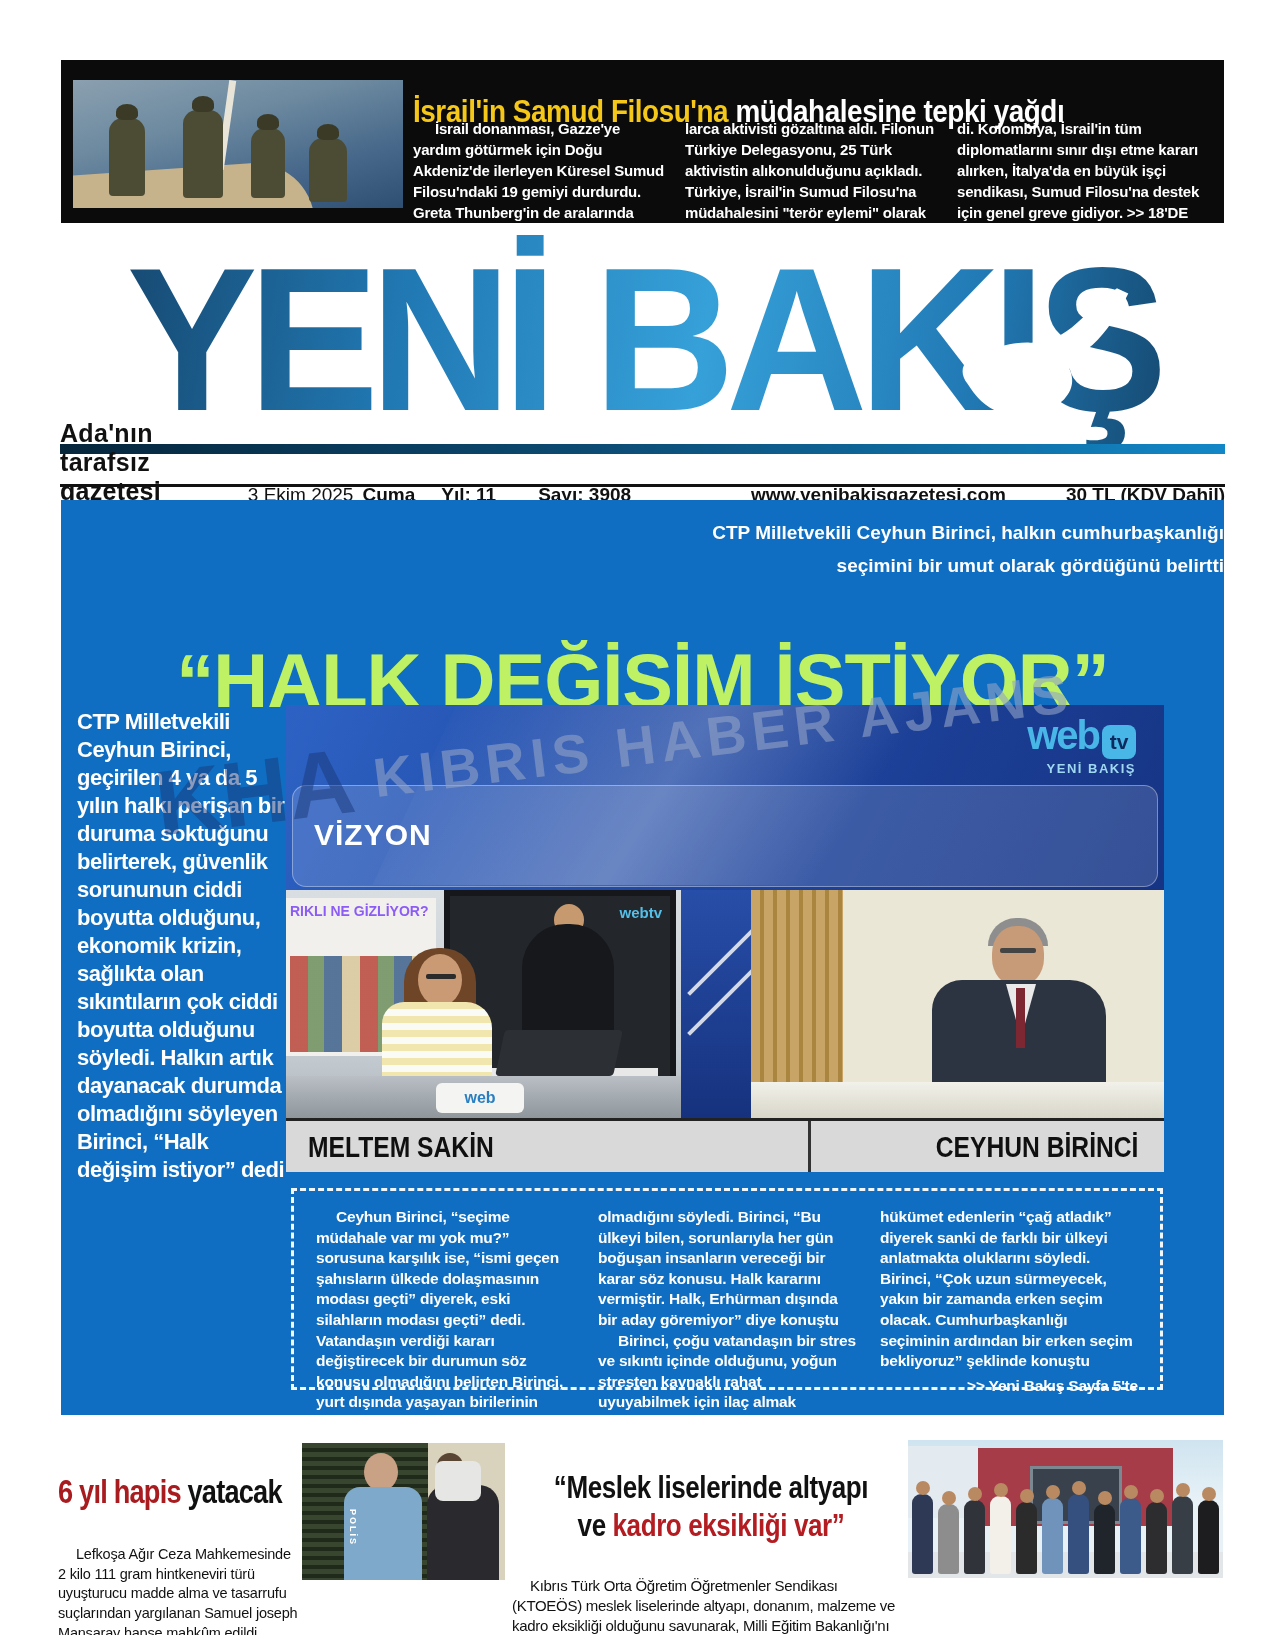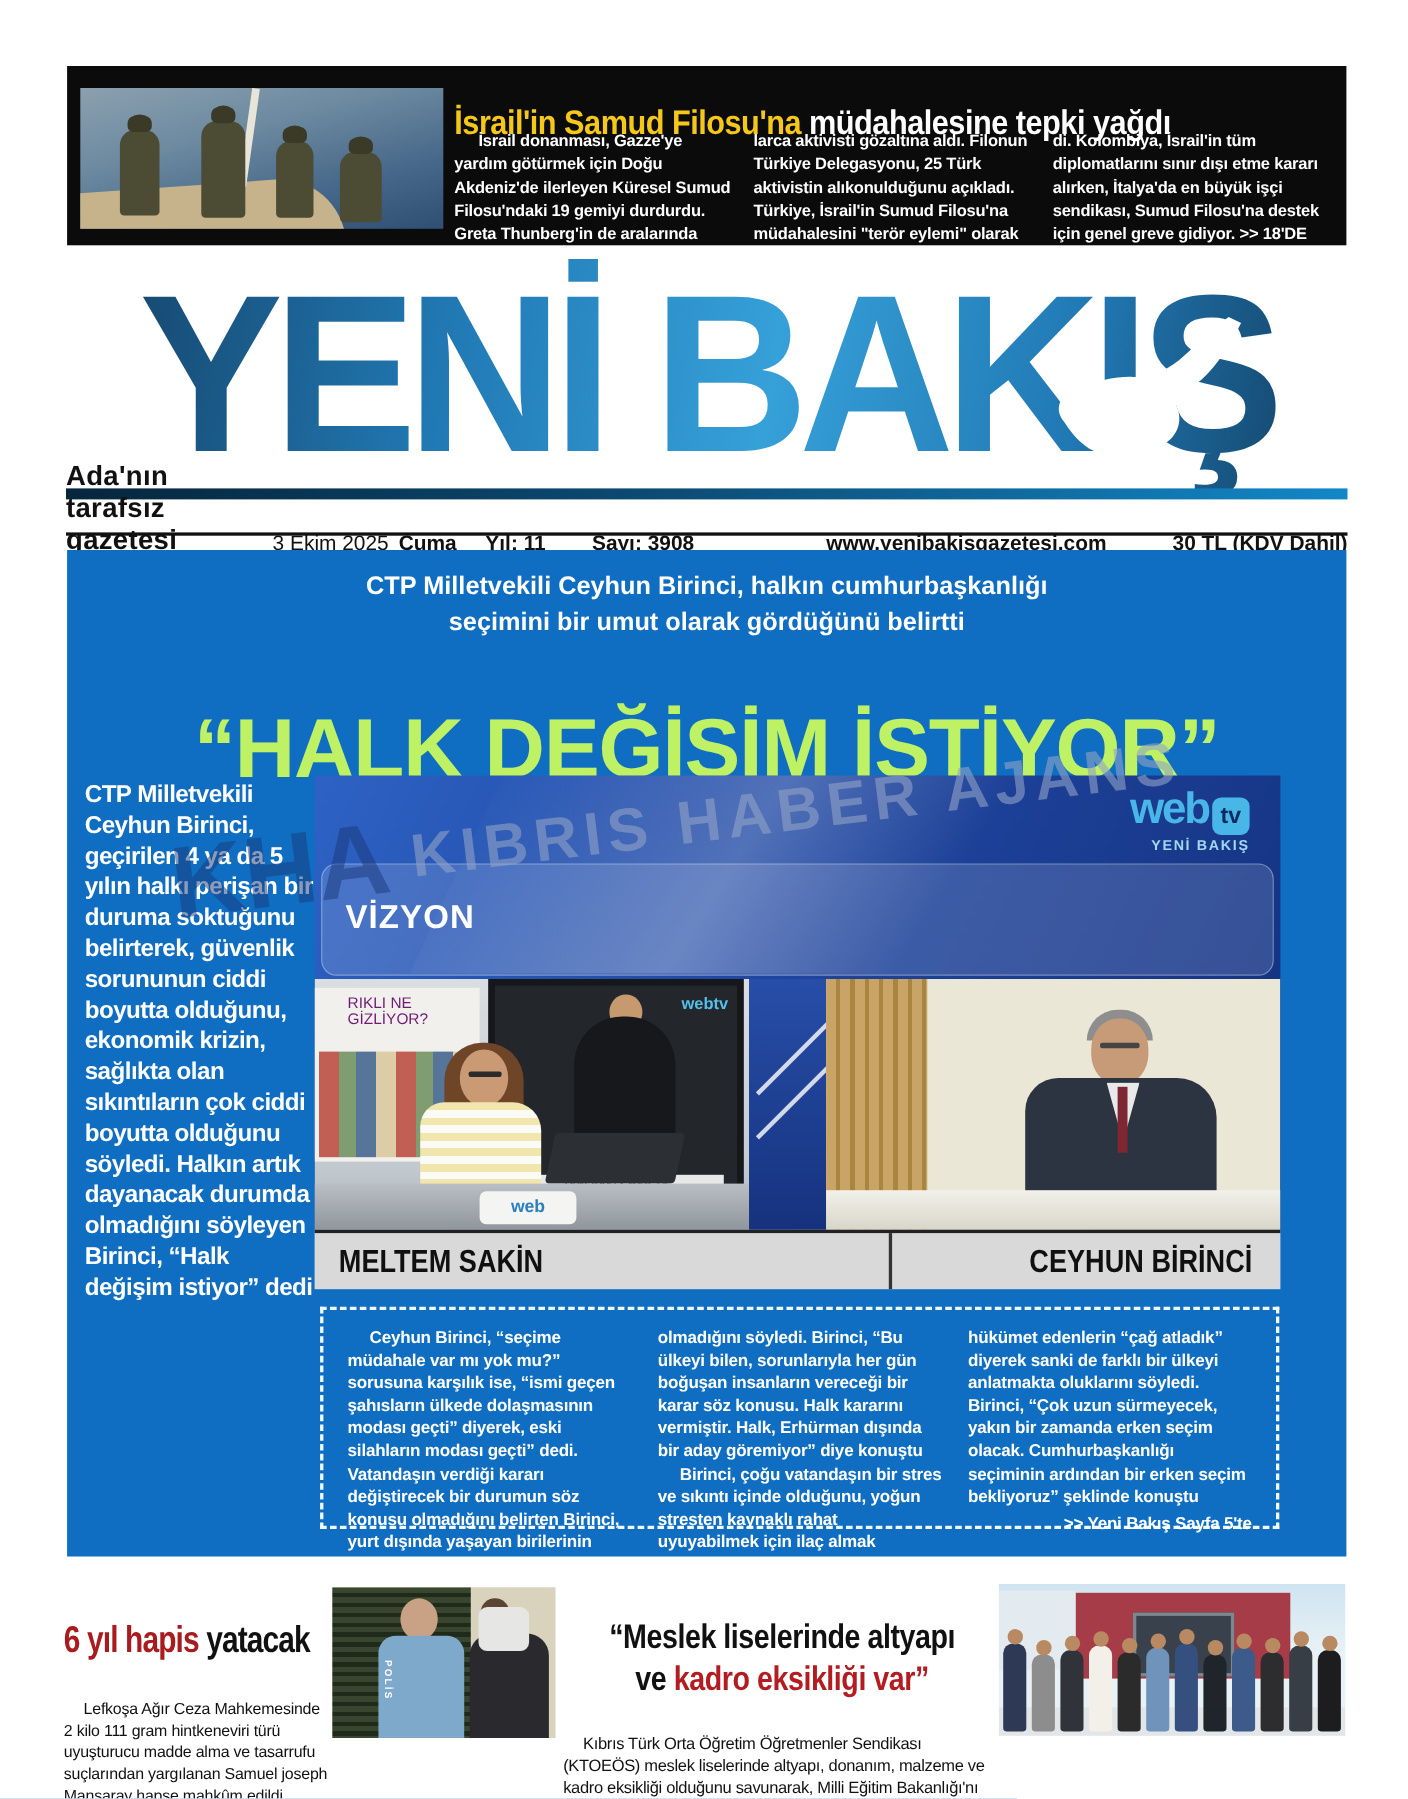--- a/index.html
+++ b/index.html
@@ -35,22 +35,22 @@
   .navy-bar{position:absolute;left:60px;top:444px;width:1165px;height:10px;
     background:linear-gradient(90deg,#06263c,#0c4a72 45%,#1287c7);}
   .dateline{position:absolute;left:60px;top:478px;width:1165px;height:28px;display:flex;align-items:flex-end;}
   .tagline{font-size:25px;font-weight:bold;letter-spacing:.3px;width:345px;}
   .dl{font-size:19px;font-weight:bold;white-space:nowrap;}
   .dl.date{font-weight:normal;}
   .black-rule{position:absolute;left:60px;top:484px;width:1165px;height:3px;background:#111;}
 
   
   .main-story{position:absolute;left:61px;top:500px;width:1163px;height:915px;background:#0f6ec2;overflow:hidden;}
-  .kicker{position:absolute;top:16px;width:100%;text-align:center;color:#fff;font-weight:bold;
-    font-size:23px;line-height:33px;white-space:nowrap;}
+  .kicker{position:absolute;top:16px;width:100%;text-align:right;color:#fff;font-weight:bold;
+    font-size:19px;line-height:33px;white-space:nowrap;}
   .main-headline{position:absolute;top:86px;width:100%;text-align:center;color:#bef264;font-weight:bold;
     font-size:76px;letter-spacing:-1px;white-space:nowrap;}
   .left-col{position:absolute;left:16px;top:208px;width:214px;color:#fff;font-weight:bold;
     font-size:22px;line-height:28px;letter-spacing:-.5px;}
   .watermark{position:absolute;left:95px;top:252px;transform:rotate(-7deg);transform-origin:left;
     white-space:nowrap;z-index:6;display:flex;align-items:center;gap:20px;pointer-events:none;}
   .wm-kha{font-size:92px;font-weight:bold;color:rgba(25,55,120,.5);}
   .wm-text{font-size:55px;font-weight:bold;color:rgba(145,162,198,.6);letter-spacing:6px;}
 
   
@@ -62,21 +62,21 @@
     border:1px solid rgba(255,255,255,.35);border-radius:14px;}
   .vizyon{position:absolute;left:28px;top:113px;color:#fff;font-weight:bold;font-size:30px;letter-spacing:1px;}
   .webtv{position:absolute;right:28px;top:10px;text-align:right;line-height:1;}
   .webtv .w{font-size:40px;font-weight:bold;color:#48b7e8;letter-spacing:-2px;}
   .webtv .tvbox{display:inline-block;width:34px;height:34px;background:#48b7e8;color:#0d2a5e;border-radius:8px;
     font-size:21px;font-weight:bold;line-height:34px;text-align:center;margin-left:3px;}
   .webtv .sub{font-size:13px;font-weight:bold;color:#9fd8f0;letter-spacing:1.5px;margin-top:3px;}
   .studio{position:absolute;left:0;top:185px;width:878px;height:228px;display:flex;}
   .panel-left{position:relative;width:395px;background:linear-gradient(180deg,#d9dee2 0%,#c5ccd2 70%,#aeb6bd 100%);}
   .poster{position:absolute;left:0;top:8px;width:150px;height:158px;background:#f2f0ec;}
-  .poster-title{color:#701a75;font-weight:normal;font-size:14px;line-height:15px;padding:6px 4px 2px;margin-left:26px;}
+  .poster-title{color:#8b5cf6;font-weight:bold;font-size:14px;line-height:15px;padding:6px 4px 2px;}
   .poster-collage{position:absolute;left:4px;right:4px;top:58px;bottom:4px;opacity:.85;
     background:repeating-linear-gradient(90deg,#b8453a 0 18px,#6a8e5a 18px 34px,#3b5f8a 34px 52px,#d8c79a 52px 70px);}
   .walltv{position:absolute;left:158px;top:0;width:232px;height:208px;background:#23262b;border:6px solid #15171a;box-sizing:border-box;}
   .tv-person{position:absolute;left:72px;top:28px;width:92px;height:160px;background:#17181c;border-radius:44px 44px 0 0;}
   .tv-head{position:absolute;left:104px;top:8px;width:30px;height:32px;background:#c7996f;border-radius:50%;}
   .tv-logo{position:absolute;right:8px;top:8px;color:#54c0ea;font-weight:bold;font-size:15px;}
   .tv-strip{position:absolute;left:12px;right:12px;bottom:8px;height:16px;background:#e8e8e8;color:#333;
     font-size:8px;line-height:16px;text-align:center;font-weight:bold;letter-spacing:1px;}
   .w-hair{position:absolute;left:118px;top:58px;width:72px;height:138px;background:#6e4526;border-radius:34px 34px 18px 18px;}
   .w-head{position:absolute;left:132px;top:64px;width:44px;height:52px;background:#c99a74;border-radius:50%;}

